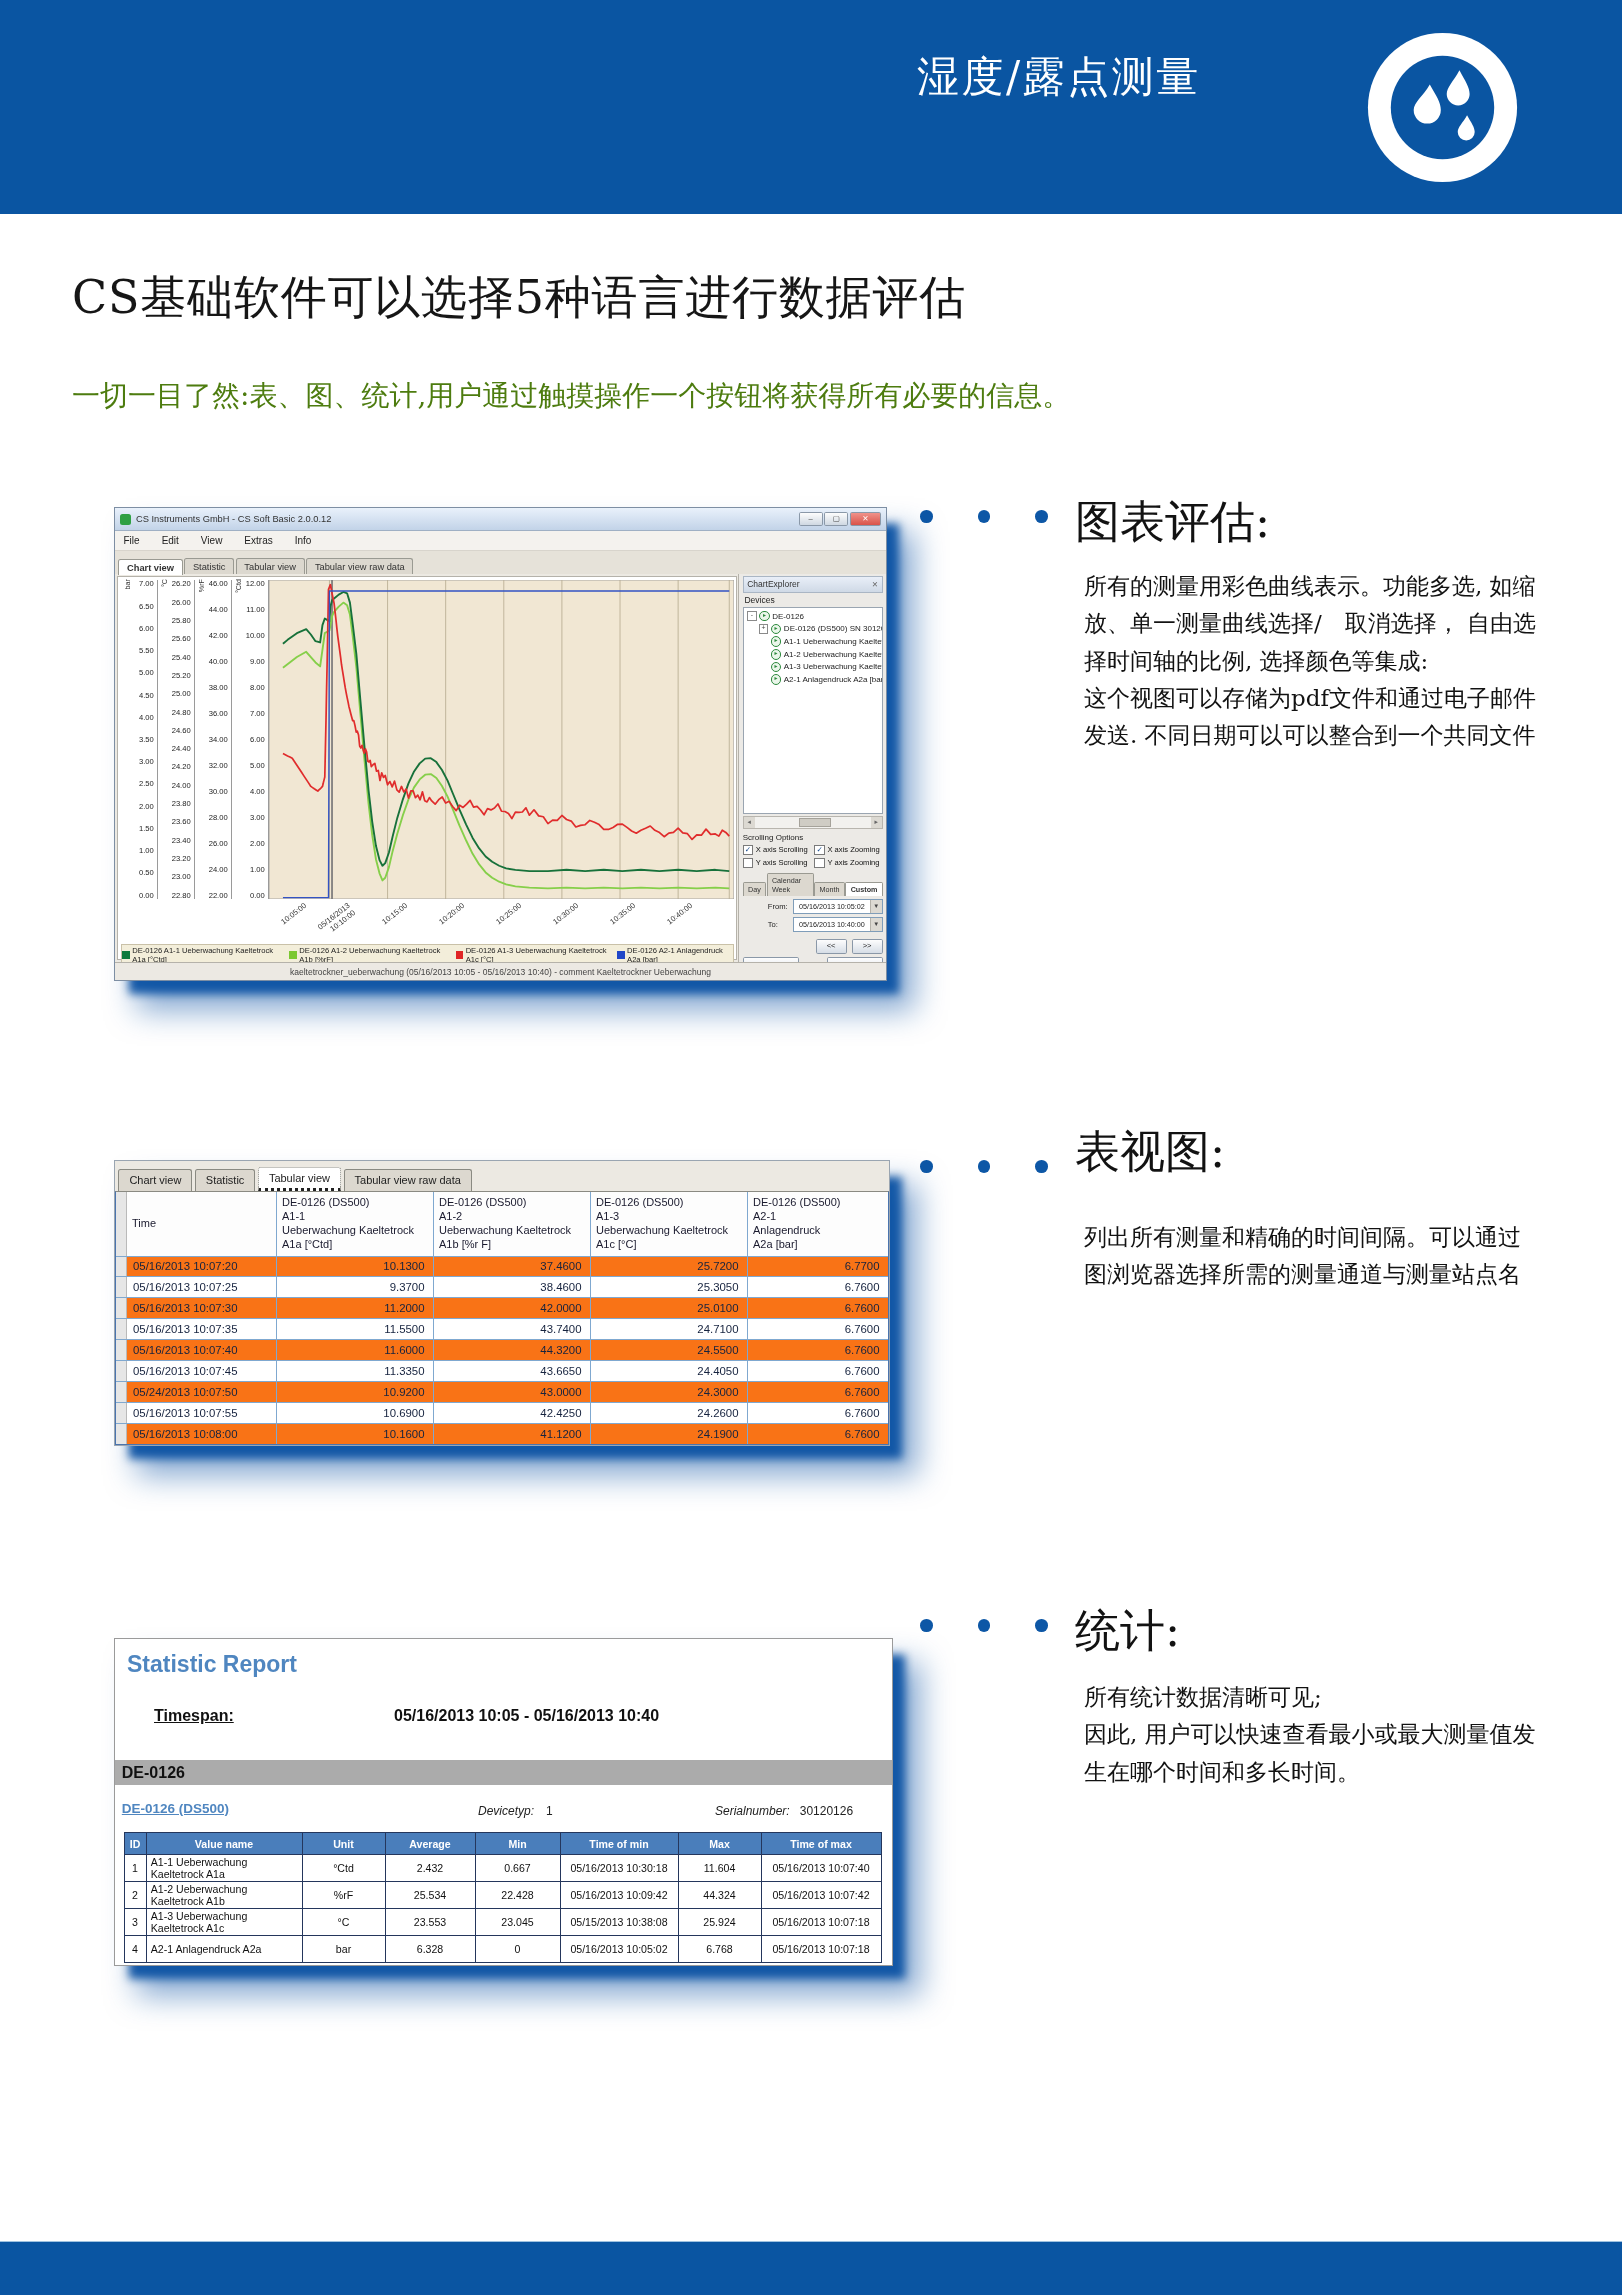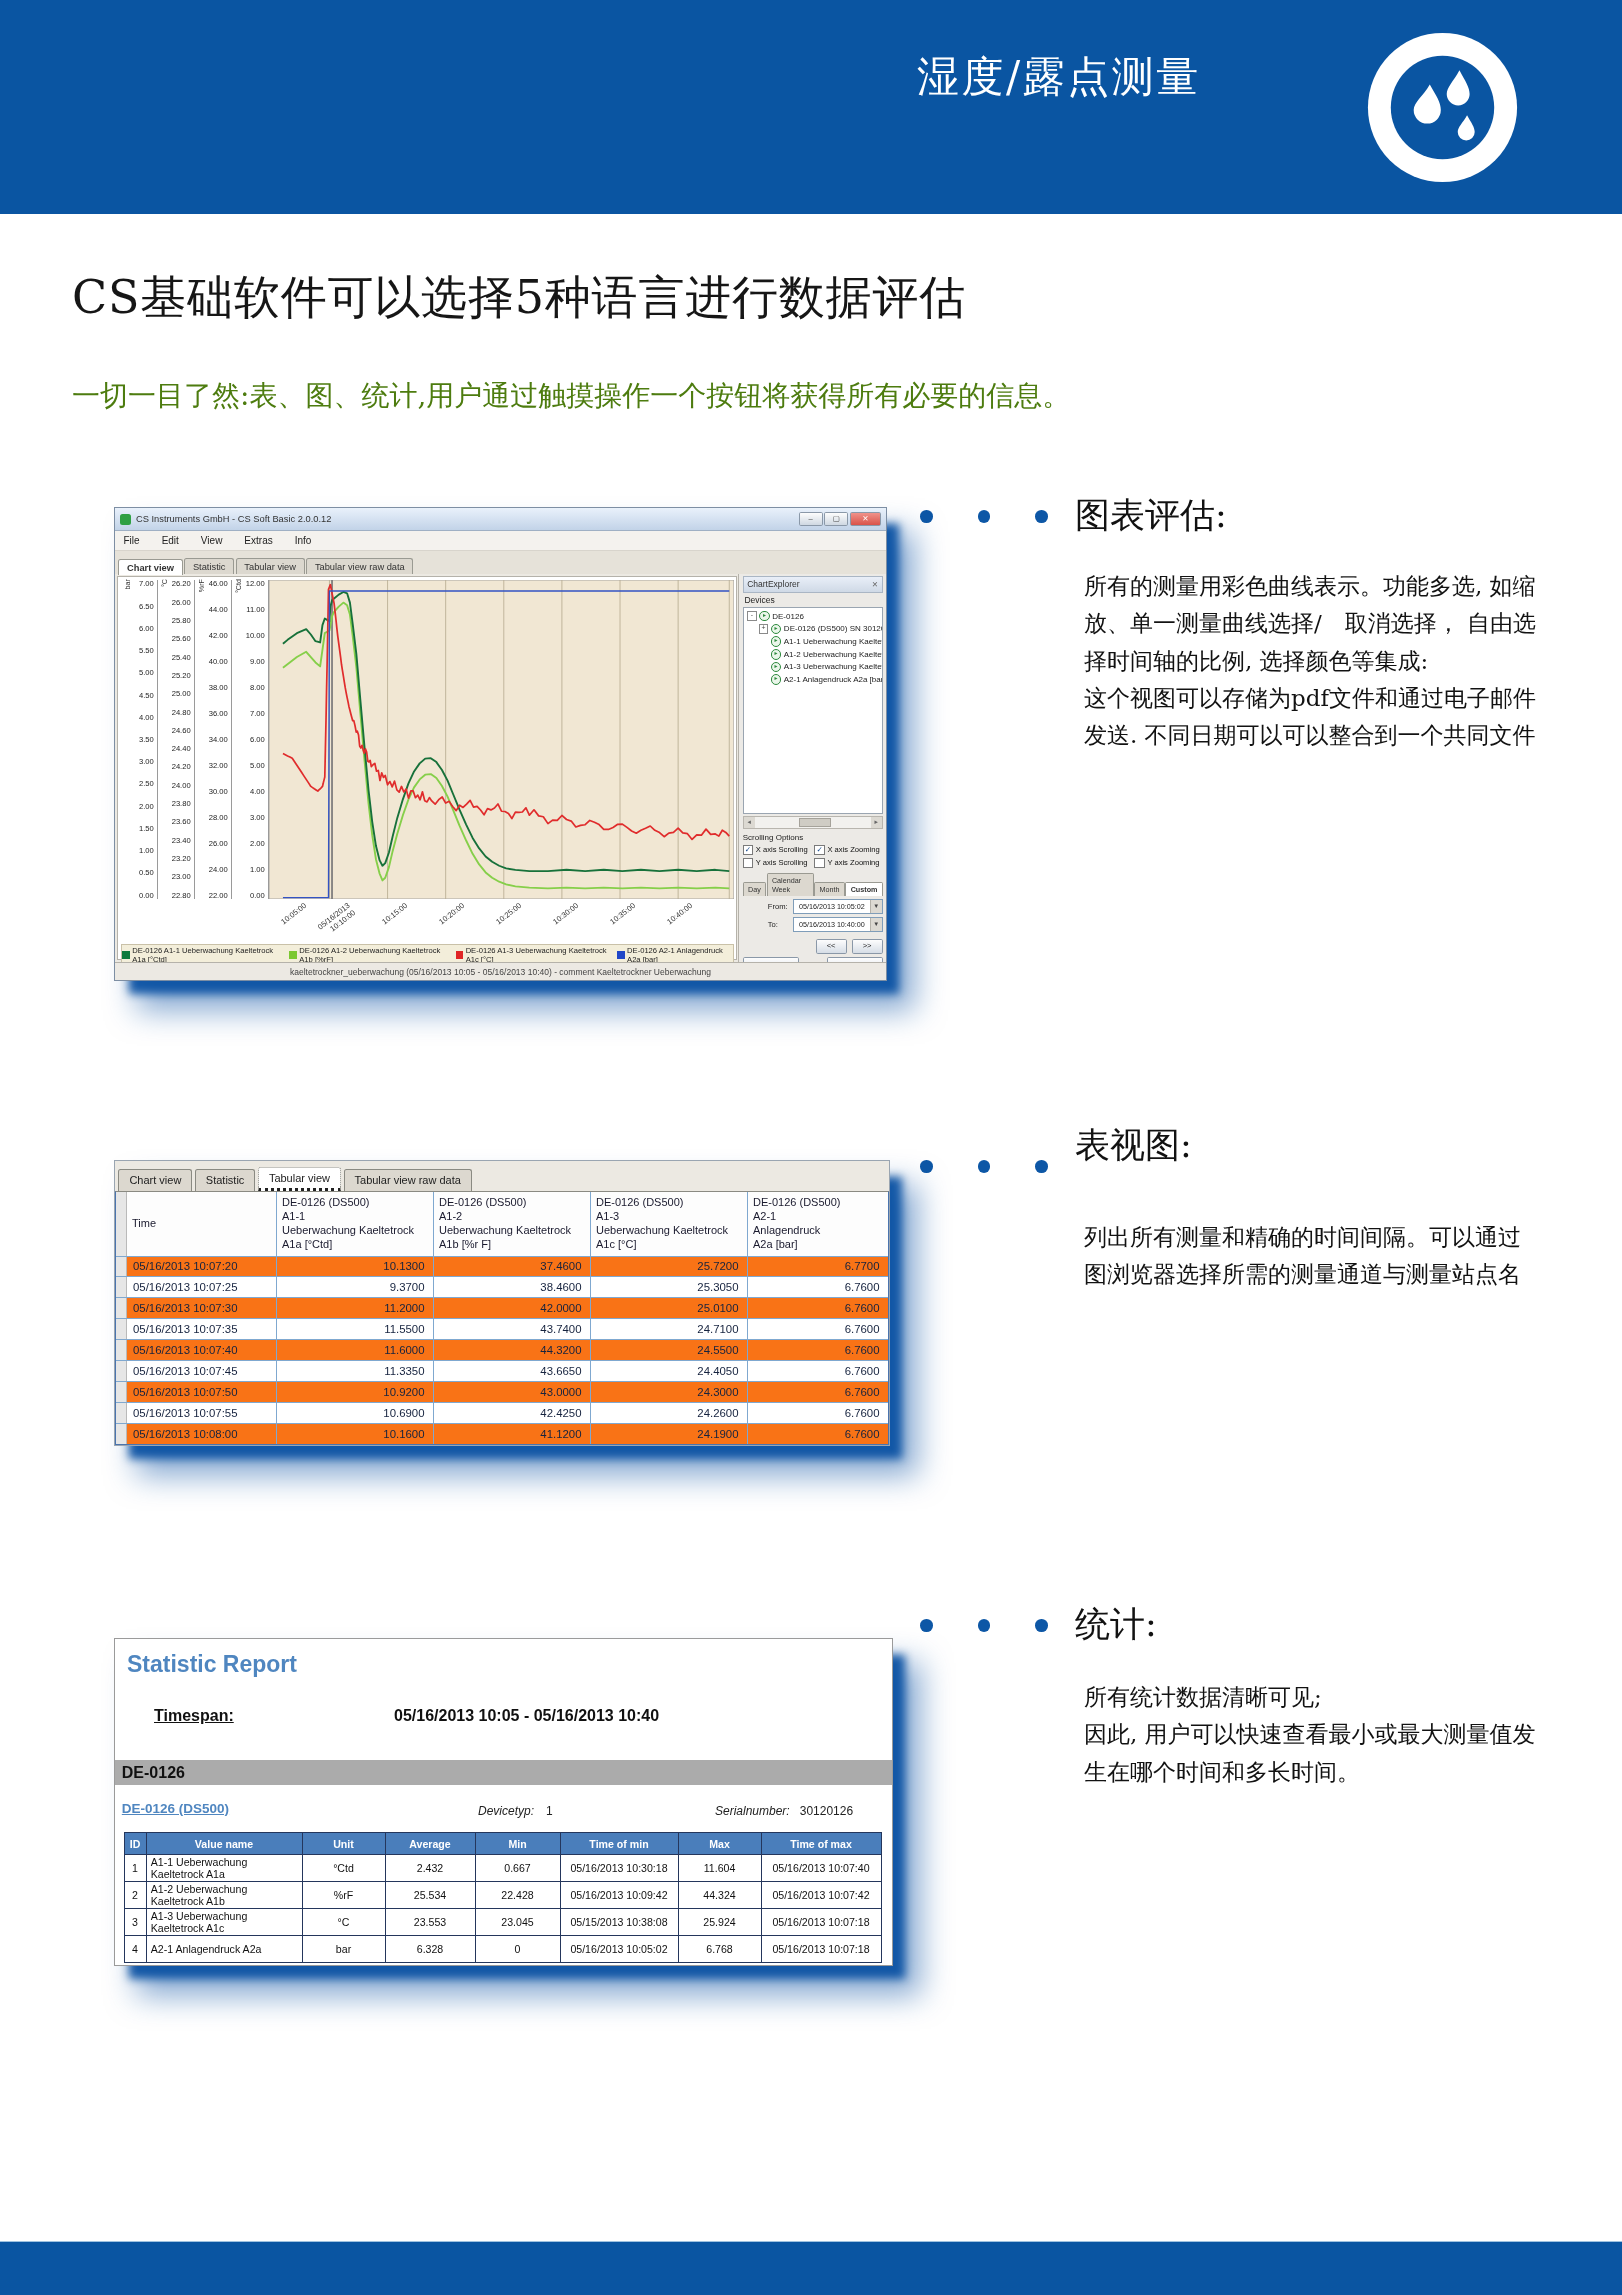--- a/index.html
+++ b/index.html
@@ -15,21 +15,21 @@
   .hdr-icon{left:1362px;top:27px;width:161px;height:161px;}
 
   .h1{left:72px;top:267px;font-family:"DejaVu Serif","Liberation Serif",serif;
       font-size:46px;color:#161616;letter-spacing:0.8px;}
   .sub{left:72px;top:377px;font-family:"DejaVu Serif","Liberation Serif",serif;
        font-size:28px;color:#4d7c0f;}
 
   
   .dots{display:flex;gap:45px;}
   .dot{width:12.7px;height:12.7px;border-radius:50%;background:#0d57a6;}
-  .ann-h{font-family:"DejaVu Serif","Liberation Serif",serif;font-size:35px;color:#121212;}
+  .ann-h{font-family:"DejaVu Serif","Liberation Serif",serif;font-size:45px;color:#121212;}
   .ann-b{font-family:"DejaVu Serif","Liberation Serif",serif;font-size:23px;line-height:1.62;
          color:#121212;white-space:pre-line;width:486px;}
 
   
   .shot{box-shadow:13.5px 15px 8.5px -1.7px rgba(12,82,163,.95),25px 27px 29px 3.4px rgba(12,82,163,.5);}
 
   
   .win{left:114px;top:507px;width:771px;height:472px;background:#ece9e2;
        border:0.8px solid #7d8ea3;font-size:9.3px;display:flex;flex-direction:column;}
   .tbar{height:22px;background:linear-gradient(#e9f1fb,#c2d3e8);display:flex;align-items:center;
@@ -543,21 +543,21 @@
         <div class="t2row">
           <div class="sel"></div>
           <div class="dc c-time l">05/16/2013 10:07:45</div>
           <div class="dc c-d r">11.3350</div>
           <div class="dc c-d r">43.6650</div>
           <div class="dc c-d r">24.4050</div>
           <div class="dc c-last r">6.7600</div>
         </div>
         <div class="t2row alt">
           <div class="sel"></div>
-          <div class="dc c-time l">05/16/2013 10:07:50</div>
+          <div class="dc c-time l">05/24/2013 10:07:50</div>
           <div class="dc c-d r">10.9200</div>
           <div class="dc c-d r">43.0000</div>
           <div class="dc c-d r">24.3000</div>
           <div class="dc c-last r">6.7600</div>
         </div>
         <div class="t2row">
           <div class="sel"></div>
           <div class="dc c-time l">05/16/2013 10:07:55</div>
           <div class="dc c-d r">10.6900</div>
           <div class="dc c-d r">42.4250</div>

